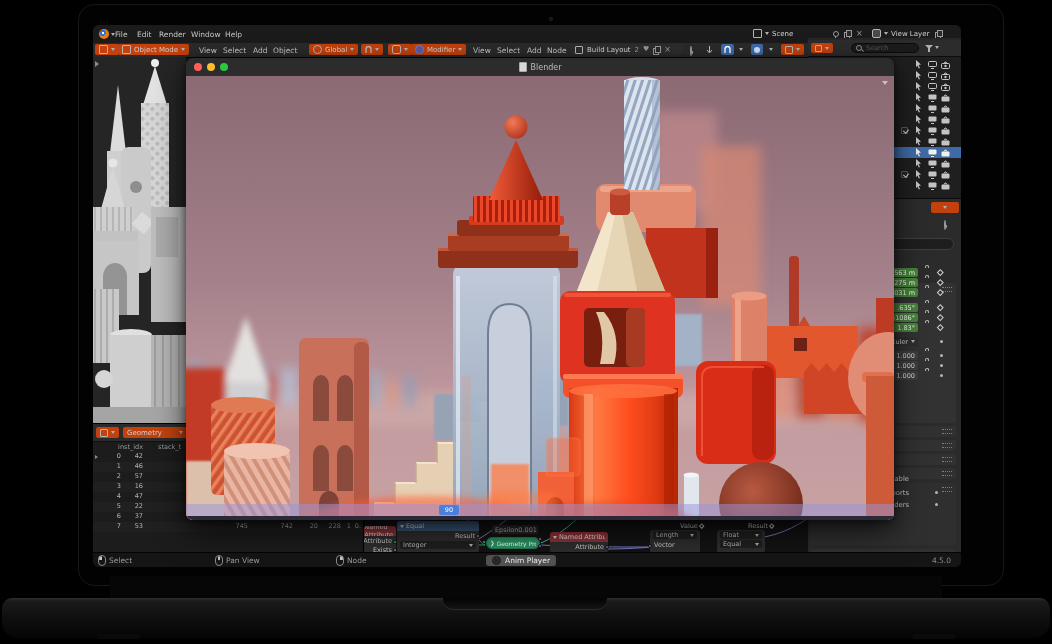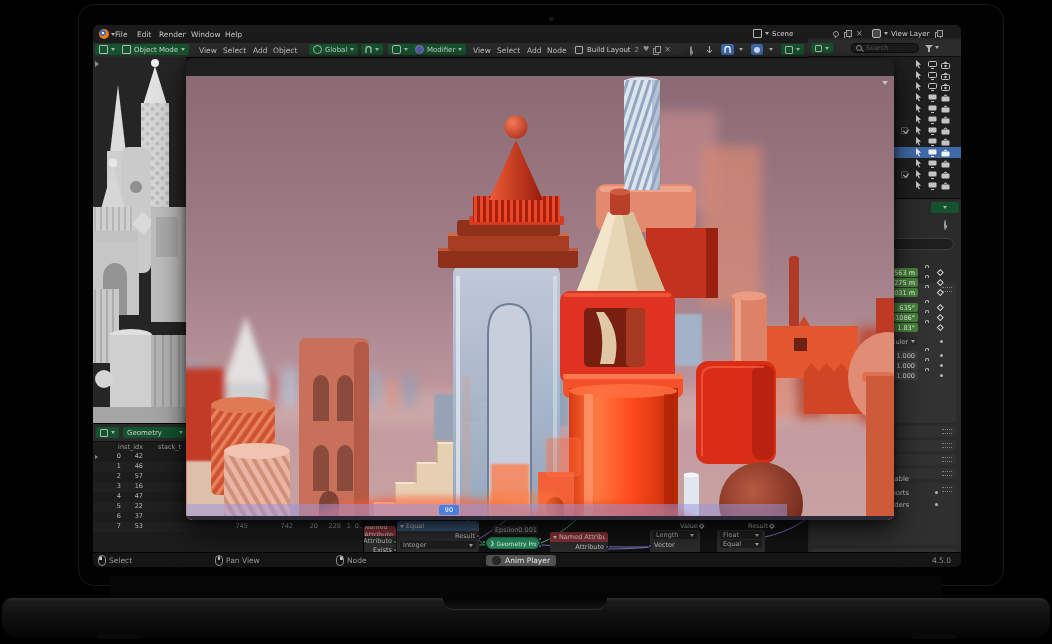--- a/index.html
+++ b/index.html
@@ -25,21 +25,21 @@
       border-radius:6px;overflow:hidden;font-size:7px;color:#bdbdbd;}
 
   .topbar{position:absolute;left:0;top:0;width:868px;height:18px;background:#1b1b1b;
           border-bottom:1px solid #060606;}
   .menu{color:#c6c6c6;font-size:7.5px;white-space:nowrap;}
   .tab{color:#949494;font-size:7.5px;padding:2px 7px 3px;border-radius:4px 4px 0 0;white-space:nowrap;}
   .tab.active{background:#101014;color:#ececec;}
 
   .toolbar{position:absolute;left:0;top:18px;width:868px;height:14px;background:#2a2a2a;
            border-bottom:1px solid #050505;}
-  .dd{background:#14532d;border-radius:2px;display:flex;align-items:center;gap:3px;
+  .dd{background:#c2410c;border-radius:2px;display:flex;align-items:center;gap:3px;
       padding:0 4px;height:11px;white-space:nowrap;color:#cfcfcf;}
   .chev{width:0;height:0;border-left:2.5px solid transparent;border-right:2.5px solid transparent;
         border-top:3px solid #b0b0b0;flex:none;}
   .sqicon{width:7px;height:7px;border:1px solid #b5b5b5;border-radius:1px;flex:none;}
   .bluetog{background:var(--accent-blue,#4772b3);border-radius:2px;height:11px;display:flex;
            align-items:center;padding:0 3px;gap:2px;}
 
   .mag{position:relative;width:7px;height:7px;flex:none;}
   .mag::before{content:"";position:absolute;width:4px;height:4px;border:1px solid #8f8f8f;border-radius:50%;}
   .mag::after{content:"";position:absolute;left:5px;top:5px;width:3px;height:1px;background:#8f8f8f;transform:rotate(45deg);}
@@ -114,21 +114,21 @@
   .stopc::before{transform:rotate(45deg);} .stopc::after{transform:rotate(-45deg);}
 
   
   .fwin{position:absolute;left:93px;top:33px;width:708px;height:462px;border-radius:7px;overflow:hidden;
         background:#1f1f1f;box-shadow:0 12px 30px rgba(0,0,0,.65),0 2px 8px rgba(0,0,0,.5);z-index:10;}
   .tbar{position:absolute;left:0;top:0;width:708px;height:18px;background:#2c2c2c;border-bottom:1px solid #191919;}
   .tl{position:absolute;top:5px;width:8px;height:8px;border-radius:50%;}
   .wtitle{position:absolute;left:0;top:0;width:708px;height:18px;display:flex;align-items:center;
           justify-content:center;gap:4px;color:#bdbdbd;font-size:8px;}
   .docicon{width:6px;height:8px;border:1px solid #a9a9a9;border-radius:1px;background:#d8d8d8;flex:none;}
-  .scrub{position:absolute;left:0;top:446px;width:601px;height:12px;
+  .scrub{position:absolute;left:0;top:446px;width:708px;height:12px;
          background:var(--scrub-lavender,rgba(152,150,222,.55));opacity:.92;border-bottom:1px solid #6f6dae;}
   .fbadge{position:absolute;left:253px;top:1px;width:20px;height:10px;border-radius:2px;
           background:var(--frame-badge-blue,#3d7fe8);color:#fff;font-size:6.5px;display:flex;
           align-items:center;justify-content:center;}
   .winstrip{position:absolute;left:0;top:458px;width:708px;height:4px;background:#2b2937;}
   .hudchev{position:absolute;right:6px;top:23px;width:0;height:0;border-left:3px solid transparent;
            border-right:3px solid transparent;border-top:4px solid rgba(235,235,235,.65);}
   .wire{fill:none;stroke-width:1;}
 </style>
 </head>
@@ -743,20 +743,29 @@
           <span>Node</span>
         </div>
         <div class="pill" style="left:393px;top:2px;">
           <span class="stopc"></span>
           <span>Anim Player</span>
         </div>
         <span class="abs" style="right:10px;top:3px;color:#8a8a8a;">4.5.0</span>
       </div>
 
       <div class="fwin">
+        <div class="tbar">
+          <span class="tl" style="left:8px;background:#ff5f57;"></span>
+          <span class="tl" style="left:21px;background:#febc2e;"></span>
+          <span class="tl" style="left:34px;background:#28c840;"></span>
+          <div class="wtitle">
+            <span class="docicon"></span>
+            <span>Blender</span>
+          </div>
+        </div>
 
         <svg class="abs" style="left:0;top:18px;" width="708" height="444" viewBox="0 0 708 444">
           <defs>
             <linearGradient id="sky" x1="0" y1="0" x2="0" y2="1">
               <stop offset="0" stop-color="#8b6a74"></stop>
                 <stop offset=".45" stop-color="#a3808a"></stop>
               <stop offset=".75" stop-color="#c29aa0"></stop>
                 <stop offset="1" stop-color="#c8a2a2"></stop>
             </linearGradient>
             <linearGradient id="glassg" x1="0" y1="0" x2="0" y2="1">

